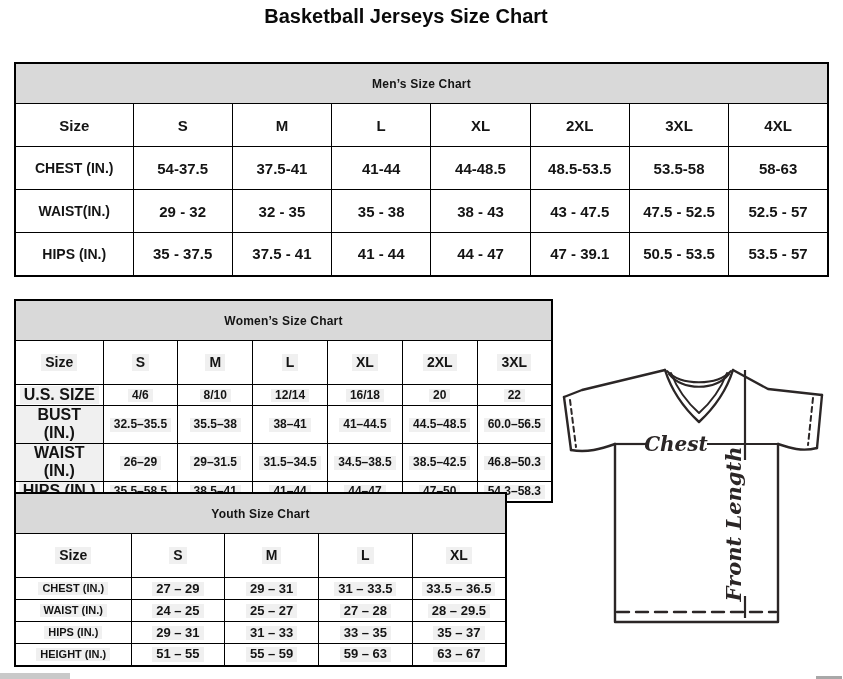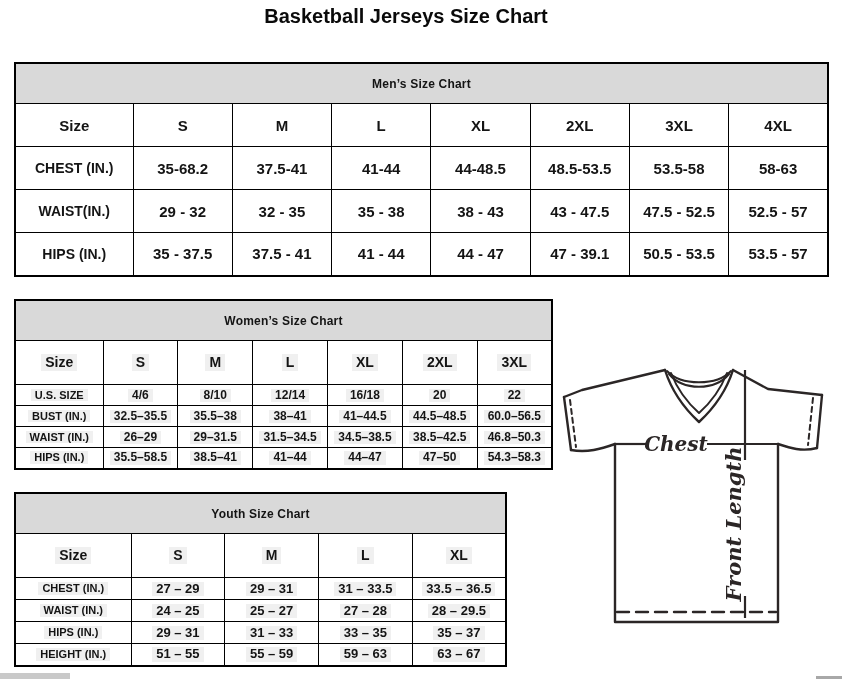--- a/index.html
+++ b/index.html
@@ -25,21 +25,21 @@
   #men-table{left:14px;top:62px;width:815px;}
   #men-table .chart-title{height:39px;}
   #men-table .size-row th{height:42px;font-size:15px;}
   #men-table tbody tr{height:43px;font-size:15px;}
   #men-table td.row-label{font-size:14px;}
   
   #women-table{left:14px;top:299px;width:539px;}
   #women-table .chart-title{height:39px;}
   #women-table .size-row th{height:43px;font-size:14px;}
   #women-table tbody tr{height:21px;font-size:12px;}
-  #women-table td.row-label{font-size:11px;}
+  #women-table td.row-label{font-size:16px;}
   
   #youth-table{left:14px;top:492px;width:493px;}
   #youth-table .chart-title{height:39px;}
   #youth-table .size-row th{height:43px;font-size:14px;}
   #youth-table tbody tr{height:22px;font-size:13px;}
   #youth-table td.row-label{font-size:11px;}
   
   .hl{background:#f0f0f0;padding:0 4px;display:inline-block;line-height:1.15;}
   
   .jersey-diagram{position:absolute;left:555px;top:360px;width:272px;height:268px;}
@@ -78,21 +78,21 @@
       <th>L</th>
       <th>XL</th>
       <th>2XL</th>
       <th>3XL</th>
       <th>4XL</th>
     </tr>
   </thead>
   <tbody>
     <tr>
       <td class="row-label">CHEST (IN.)</td>
-      <td>35-68.2</td>
+      <td>54-37.5</td>
       <td>37.5-41</td>
       <td>41-44</td>
       <td>44-48.5</td>
       <td>48.5-53.5</td>
       <td>53.5-58</td>
       <td>58-63</td>
     </tr>
     <tr>
       <td class="row-label">WAIST(IN.)</td>
       <td>29 - 32</td>

